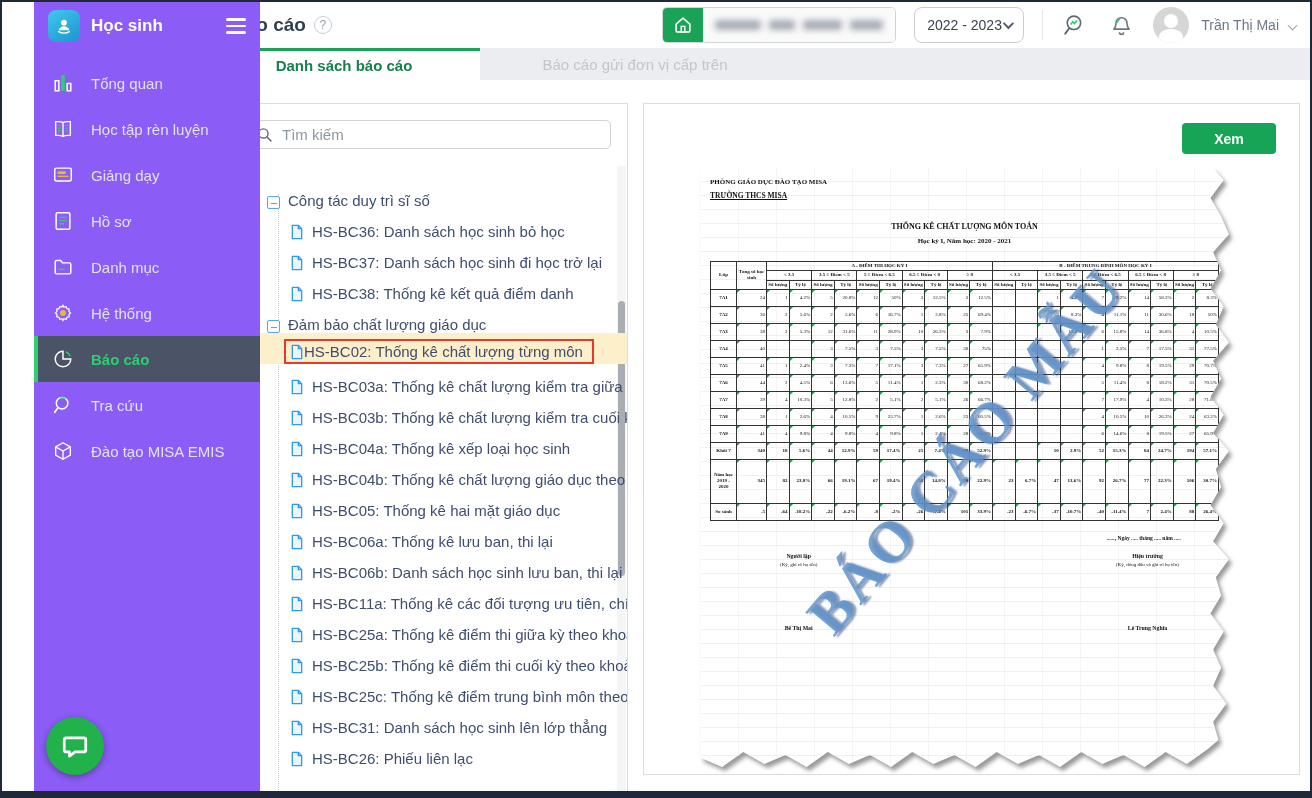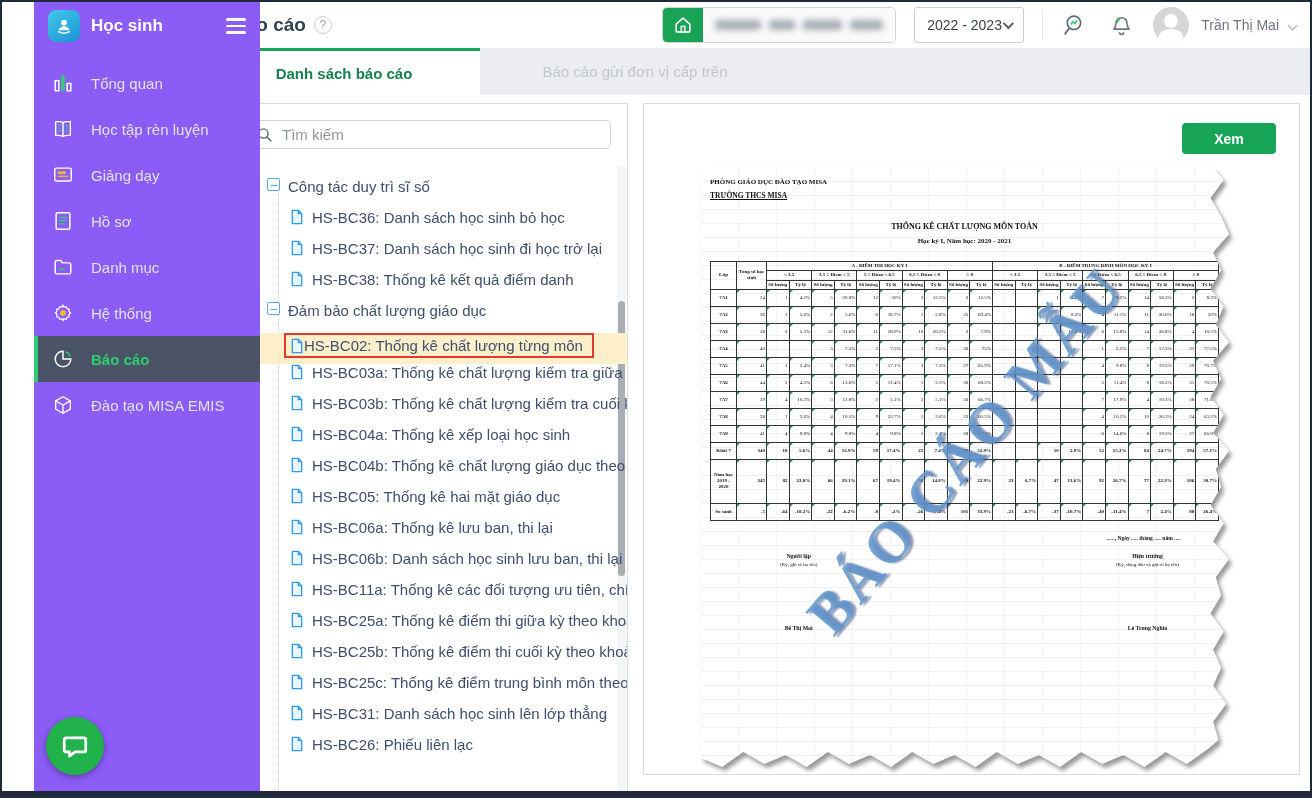--- a/index.html
+++ b/index.html
@@ -25,47 +25,47 @@
 
   
   .topbar { position:absolute; left:208px; top:2px; right:2px; height:46px; background:#fff; display:flex; align-items:center; z-index:4; }
   .page-title { font-size:19px; font-weight:bold; color:#2f4050; margin-left:24px; }
   .help-badge { width:18px; height:18px; border-radius:50%; border:1px solid #c9ced4; color:#9aa2ab; font-size:12px; display:flex; align-items:center; justify-content:center; margin-left:8px; cursor:pointer; }
   .topbar-right { margin-left:auto; display:flex; align-items:center; gap:18px; padding-right:14px; }
   .org-group { display:flex; height:36px; border:1px solid #cfd4d9; border-radius:5px; overflow:hidden; }
   .home-btn { width:40px; background:#1aa356; display:flex; align-items:center; justify-content:center; cursor:pointer; }
   .org-blur { width:192px; background:#fafafa; display:flex; align-items:center; gap:8px; padding:0 12px; }
   .org-blur i { display:block; height:10px; border-radius:3px; background:#a6acb4; filter:blur(3px); }
-  .year-select { height:36px; width:110px; border:1px solid #c8cdd2; border-radius:3px; display:flex; align-items:center; justify-content:space-between; padding:0 12px; font-size:14px; color:#39424e; cursor:pointer; background:#fff; }
+  .year-select { height:36px; width:110px; border:1px solid #c8cdd2; border-radius:8px; display:flex; align-items:center; justify-content:space-between; padding:0 12px; font-size:14px; color:#39424e; cursor:pointer; background:#fff; }
   .chev-down { width:8px; height:8px; border-right:2px solid #55606c; border-bottom:2px solid #55606c; transform:rotate(45deg) translateY(-2px); }
   .tb-divider { width:1px; height:30px; background:#e4e6ea; }
   .icon-btn { width:28px; height:28px; display:flex; align-items:center; justify-content:center; cursor:pointer; }
   .avatar { width:36px; height:36px; border-radius:50%; background:#d6d6d6; position:relative; overflow:hidden; }
   .avatar .head { position:absolute; left:50%; top:7px; width:14px; height:14px; margin-left:-7px; border-radius:50%; background:#fff; }
   .avatar .body { position:absolute; left:50%; top:22px; width:24px; height:16px; margin-left:-12px; border-radius:50% 50% 0 0; background:#fff; }
   .user-name { font-size:14px; color:#6b7785; margin-left:-6px; }
   .name-chev { width:7px; height:7px; border-right:1.5px solid #9aa2ab; border-bottom:1.5px solid #9aa2ab; transform:rotate(45deg); margin-left:-8px; cursor:pointer; }
 
   
-  .tabbar { position:absolute; left:208px; top:48px; right:2px; height:47px; background:#ebedf0; display:flex; z-index:4; }
+  .tabbar { position:absolute; left:208px; top:48px; right:2px; height:32px; background:#ebedf0; display:flex; z-index:4; }
   .tab { display:flex; align-items:center; justify-content:center; font-size:15px; cursor:pointer; }
   .tab.active { width:272px; background:#fff; color:#17814d; font-weight:bold; border-top:3px solid #1aa356; }
   .tab.inactive { width:310px; color:#c2c6cb; }
 
   
   .content { position:absolute; left:208px; top:88px; right:2px; bottom:7px; background:#fff; }
 
   
   .tree-panel { position:absolute; left:20px; top:15px; width:400px; bottom:-2px; border:1px solid #d9dce0; background:#fff; overflow:hidden; }
   .search-box { margin:16px 16px 10px 16px; height:29px; border:1px solid #cfd4d9; border-radius:5px; display:flex; align-items:center; padding:0 10px; gap:9px; }
   .search-box input { border:none; outline:none; font-size:15px; color:#39424e; flex:1; font-family:"Liberation Sans",sans-serif; }
   .search-box input::placeholder { color:#8d97a1; }
   .tree { position:absolute; left:0; right:0; top:62px; bottom:0; overflow:hidden; padding-top:12px; }
   .guide { position:absolute; border-left:1px dotted #c9ced4; z-index:0; }
-  .tree-row { position:relative; height:31px; display:flex; align-items:flex-start; font-size:15px; color:#3f4e6e; z-index:1; cursor:pointer; }
+  .tree-row { position:relative; height:31px; display:flex; align-items:flex-end; font-size:15px; color:#3f4e6e; z-index:1; cursor:pointer; }
   .tree-row.folder { padding-left:13px; gap:8px; }
   .tree-row.file { padding-left:61px; gap:8px; }
   .tree-row .lbl { white-space:nowrap; }
   .tree-row.selected { background:#fcefc9; }
   .sel-box { display:inline-flex; align-items:center; gap:0; border:2px solid #e23a2e; padding:2px 9px 2px 4px; margin-left:-6px; }
   .minus-box { width:13px; height:13px; border:1px solid #58a6e8; border-radius:2px; position:relative; background:#fff; flex:none; }
   .minus-box::after { content:""; position:absolute; left:2.5px; right:2.5px; top:5.5px; height:1.5px; background:#58a6e8; }
   .vscroll { position:absolute; right:1px; top:62px; bottom:0; width:9px; background:#f4f5f6; }
   .vscroll .thumb { position:absolute; right:1px; top:135px; width:7px; height:275px; border-radius:4px; background:#a9aeb4; cursor:pointer; }
 
@@ -184,20 +184,30 @@
             <svg width="22" height="22" viewBox="0 0 24 24">
               <path d="M12 3.5A8.5 8.5 0 1 0 20.5 12H12z" fill="none" stroke="#fff" stroke-width="1.6"></path>
               <path d="M15 4.1A8.5 8.5 0 0 1 19.9 9" fill="none" stroke="#2ece71" stroke-width="1.8"></path>
             </svg>
           </span>
           <span class="mi-label">Báo cáo</span>
         </div>
         <div class="menu-item">
           <span class="mi-icon">
             <svg width="22" height="22" viewBox="0 0 24 24">
+              <circle cx="11" cy="10" r="6.3" fill="none" stroke="#fff" stroke-width="1.6"></circle>
+              <path d="M6.5 15 3 20" stroke="#fff" stroke-width="1.8" stroke-linecap="round"></path>
+              <path d="M9 4.8a6.3 6.3 0 0 1 5.5.7" fill="none" stroke="#2ece71" stroke-width="1.6"></path>
+            </svg>
+          </span>
+          <span class="mi-label">Tra cứu</span>
+        </div>
+        <div class="menu-item">
+          <span class="mi-icon">
+            <svg width="22" height="22" viewBox="0 0 24 24">
               <path d="M12 3 20 7.5v9L12 21 4 16.5v-9z" fill="none" stroke="#fff" stroke-width="1.5" stroke-linejoin="round"></path>
               <path d="M4 7.5 12 12l8-4.5M12 12v9" fill="none" stroke="#fff" stroke-width="1.5"></path>
             </svg>
           </span>
           <span class="mi-label">Đào tạo MISA EMIS</span>
         </div>
       </div>
     <div class="chat-fab">
       <svg width="30" height="30" viewBox="0 0 24 24">
           <path d="M5 5.5h14a1.6 1.6 0 0 1 1.6 1.6v8a1.6 1.6 0 0 1-1.6 1.6h-7l-4.4 3.4v-3.4H5a1.6 1.6 0 0 1-1.6-1.6v-8A1.6 1.6 0 0 1 5 5.5z" fill="none" stroke="#fff" stroke-width="2.2" stroke-linejoin="round"></path>

